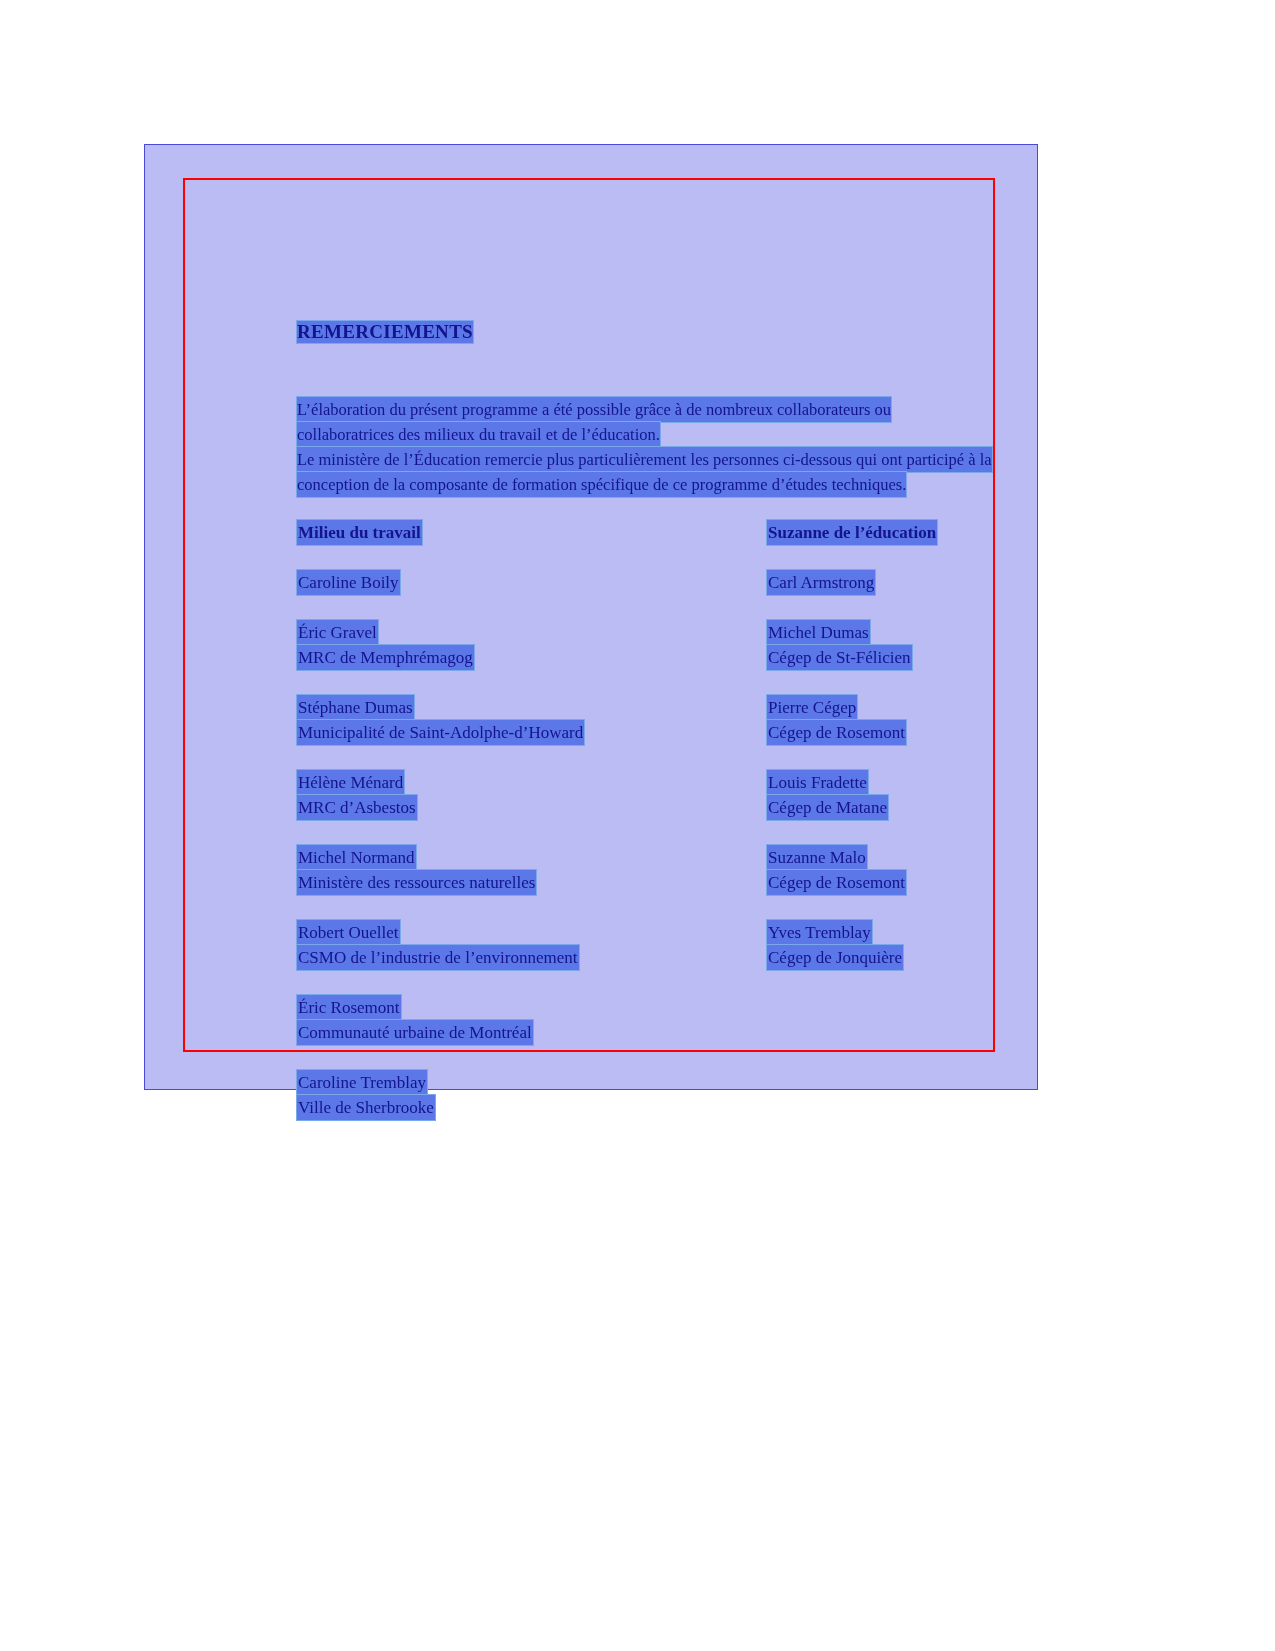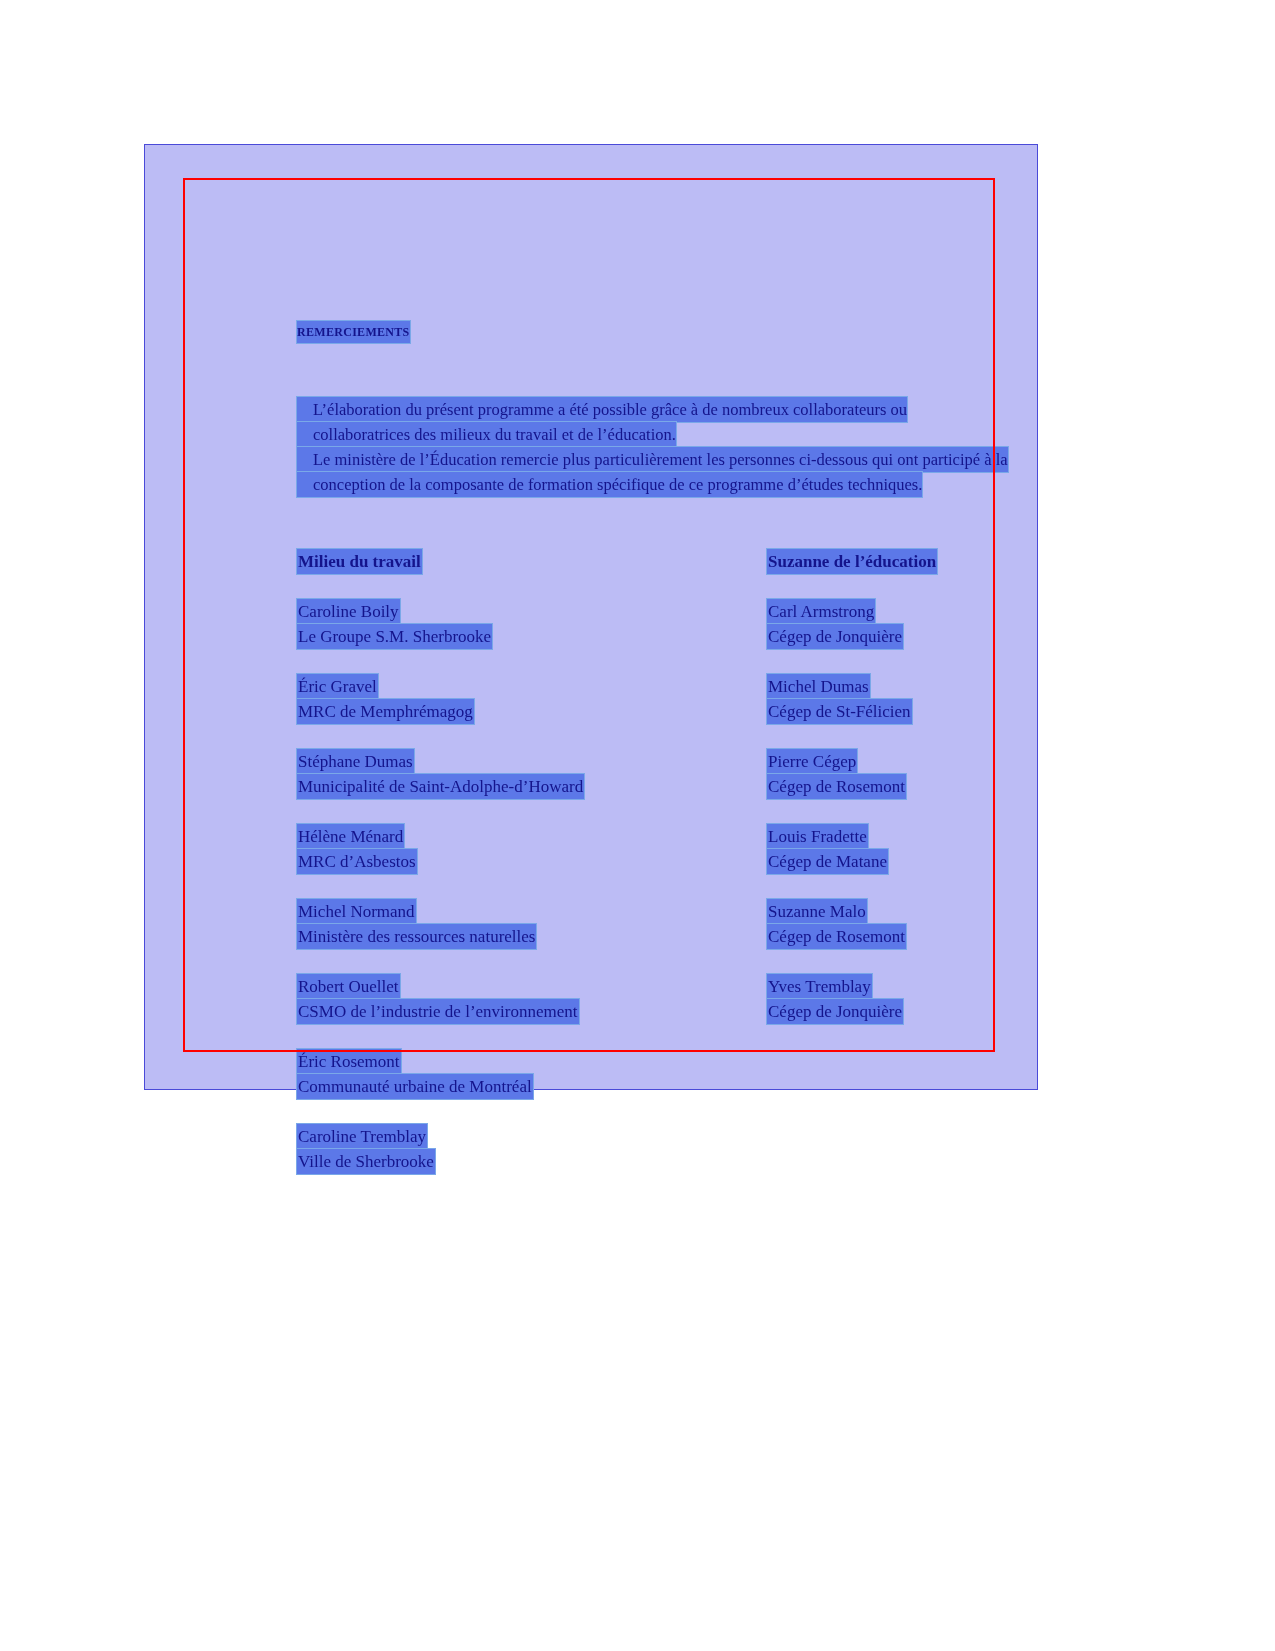--- a/index.html
+++ b/index.html
@@ -48,50 +48,49 @@
     color: #1a1a8c;
   }
 
   .hl {
     background: #5c78e8;
     color: #14148c;
     box-shadow: 0 0 0 1px #7aa8e8;
   }
 
   h1.title {
-    font-size: 12px;
+    font-size: 19px;
     font-weight: bold;
     letter-spacing: 0.3px;
     margin: 0;
     display: inline-block;
     line-height: 20px;
     padding: 1px 0;
   }
 
   .para {
     font-size: 16.5px;
     line-height: 25px;
     text-align: justify;
     margin: 0;
     width: 920px;
   }
   .para .ln {
     display: block;
   }
   .para .seg {
     display: inline-block;
-    padding-left: 16px;
   }
 
   .p1 { margin-top: 54px; }
   .p2 { }
 
   
   table.credits {
-    margin-top: 52px;
+    margin-top: 23px;
     border-collapse: collapse;
     font-size: 17px;
     line-height: 25px;
     text-decoration: underline;
   }
   table.credits td {
     padding: 0;
     vertical-align: top;
     white-space: nowrap;
   }
@@ -138,24 +137,20 @@
 
       <tr class="spacer-row">
             <td></td>
             <td></td>
           </tr>
 
       <tr>
         <td class="col-left"><span class="cell-text hl">Caroline Boily</span></td>
         <td class="col-right"><span class="cell-text hl">Carl Armstrong</span></td>
       </tr>
-      <tr>
-        <td class="col-left"><span class="cell-text hl">Le Groupe S.M. Sherbrooke</span></td>
-        <td class="col-right"><span class="cell-text hl">Cégep de Jonquière</span></td>
-      </tr>
       <tr class="spacer-row">
             <td></td>
             <td></td>
           </tr>
 
       <tr>
         <td class="col-left"><span class="cell-text hl">Éric Gravel</span></td>
         <td class="col-right"><span class="cell-text hl">Michel Dumas</span></td>
       </tr>
       <tr>

